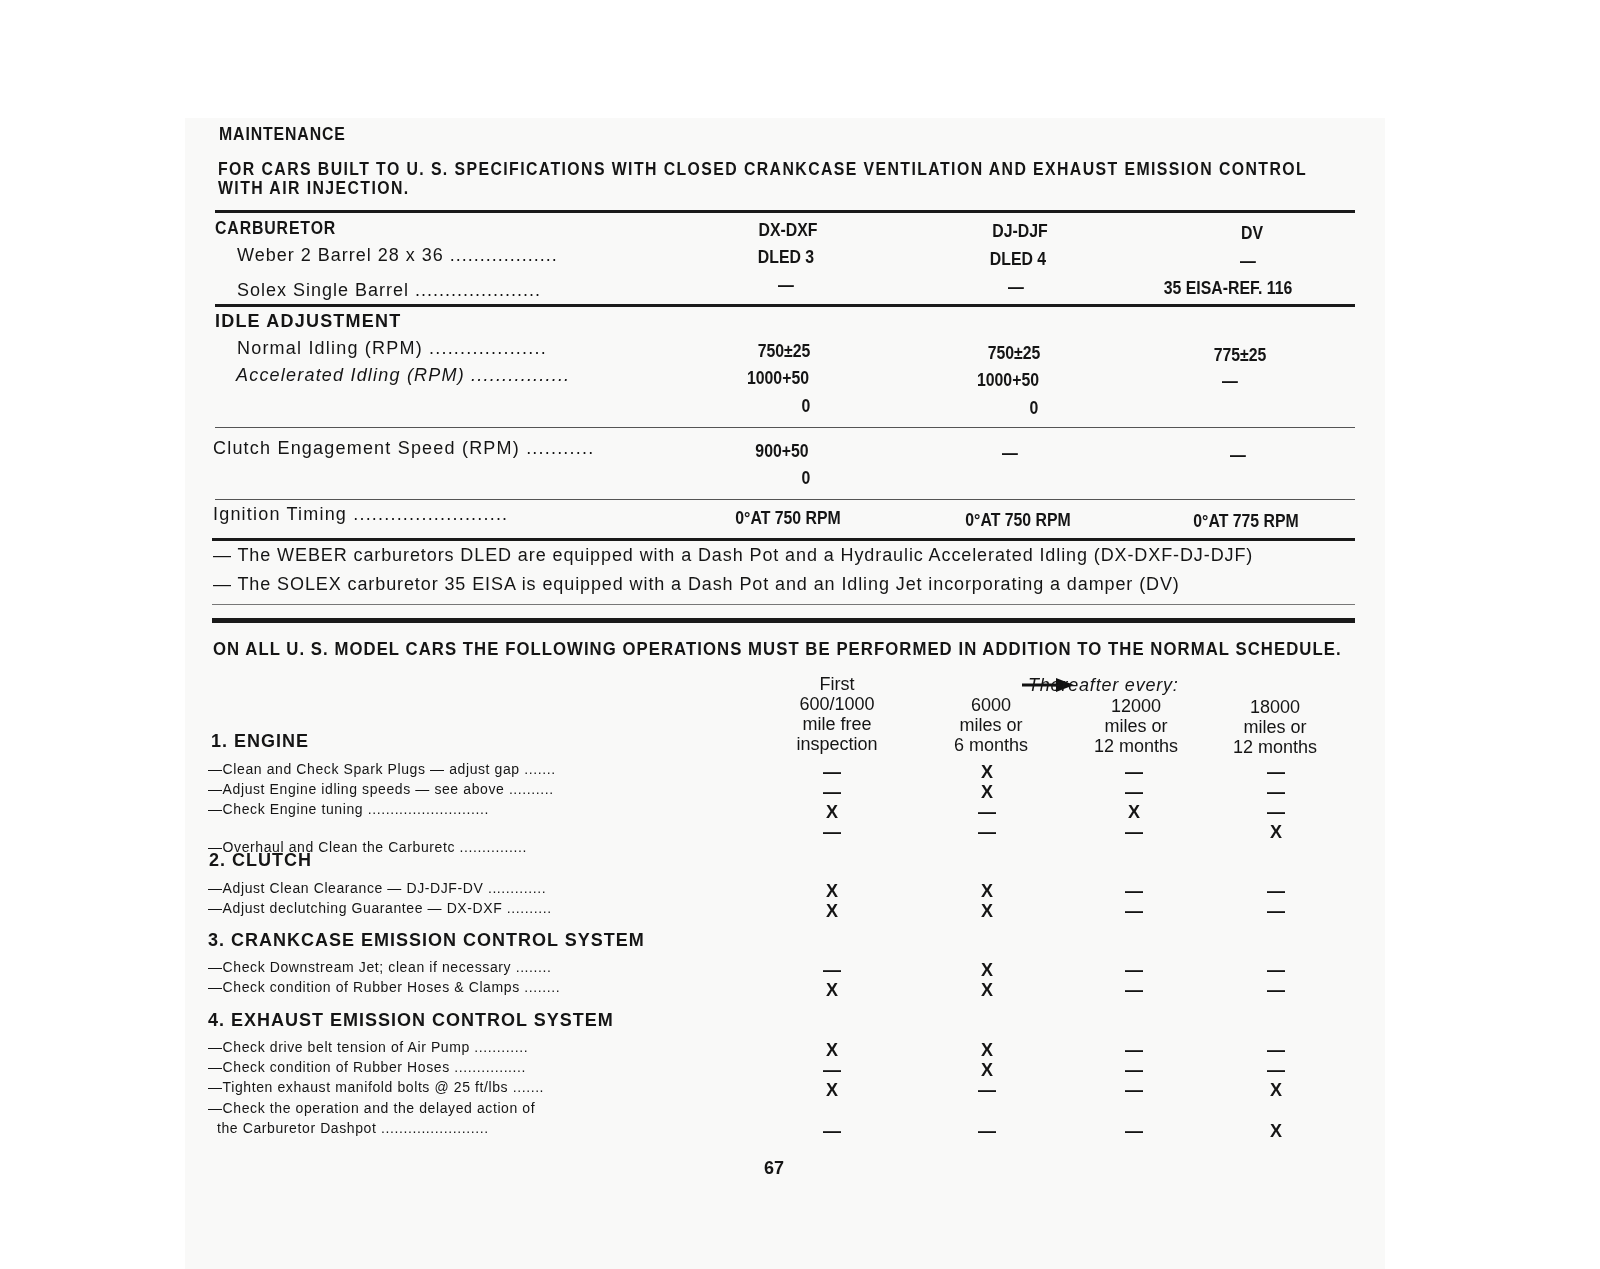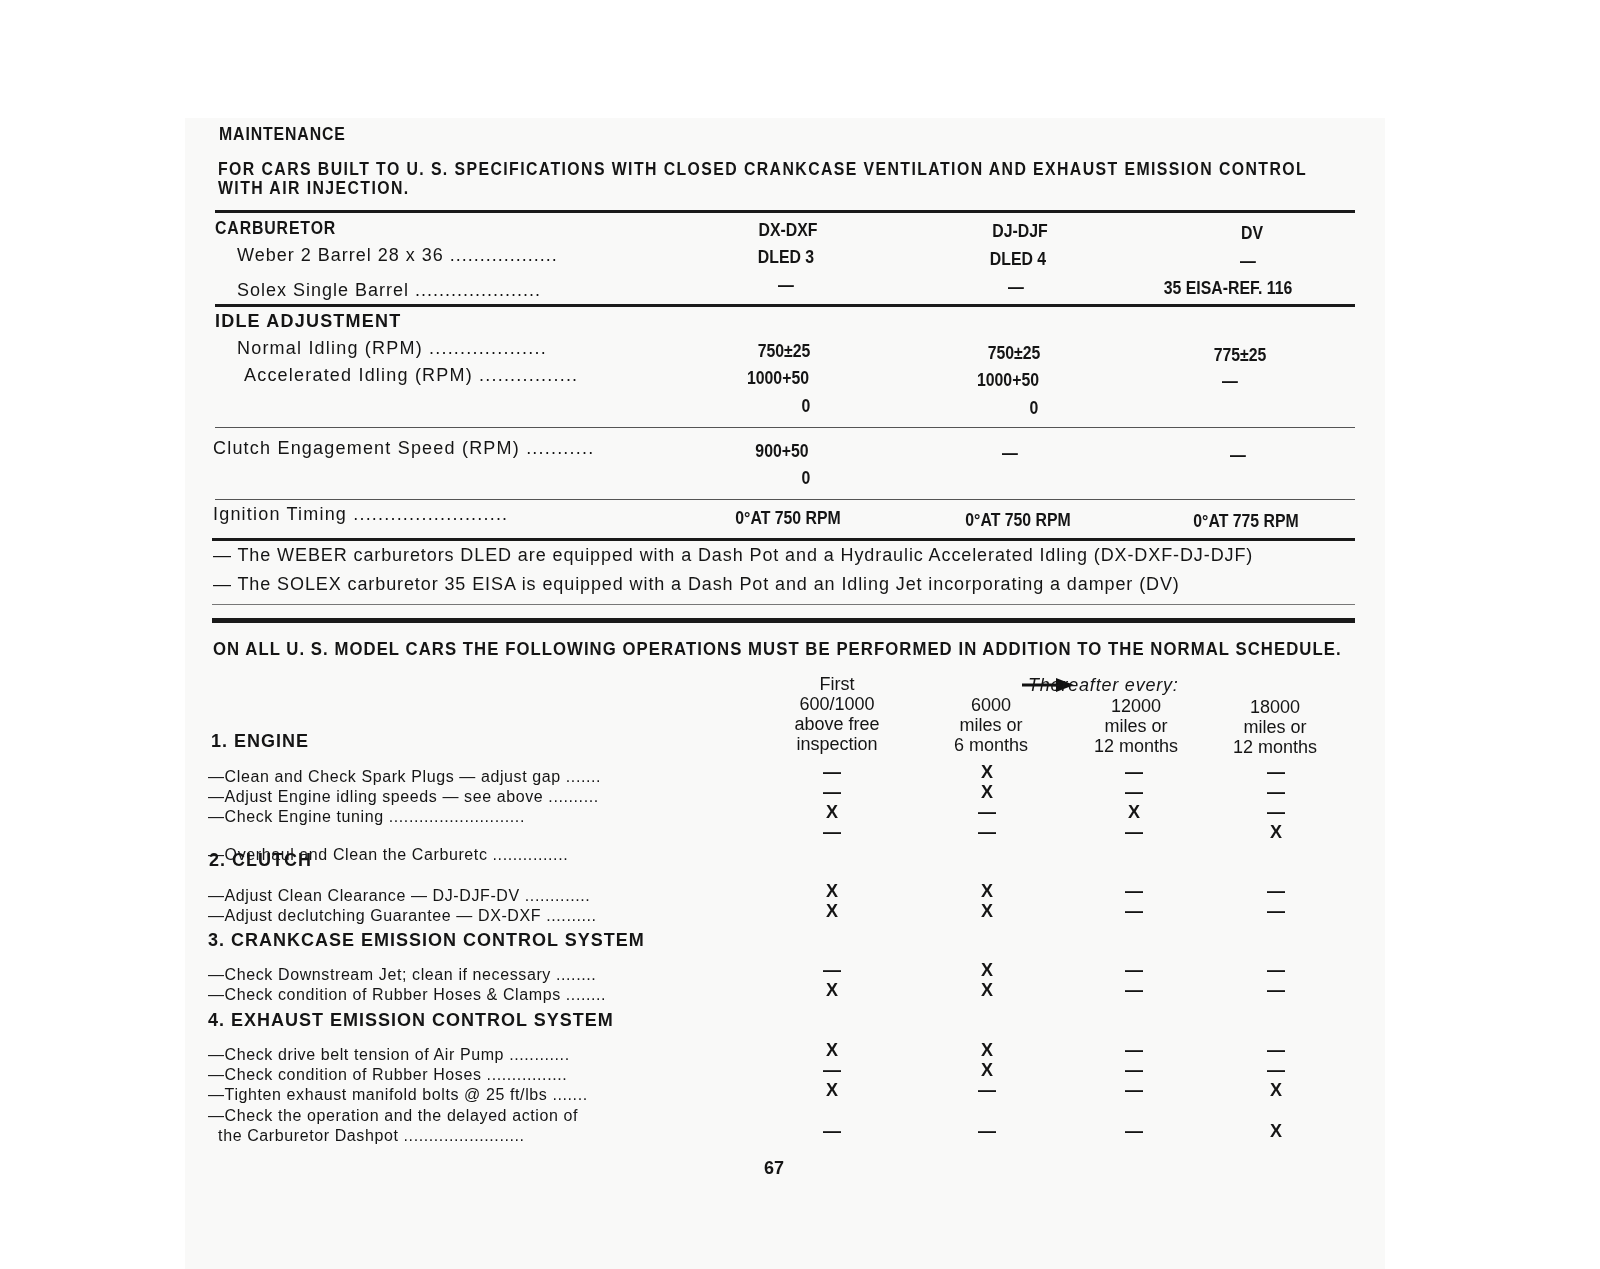--- a/index.html
+++ b/index.html
@@ -15,21 +15,21 @@
   }
   .abs { position: absolute; white-space: nowrap; }
   .narrow { transform: scaleX(0.88); transform-origin: left top; }
   .b { font-weight: bold; }
   .t18 { font-size: 18px; }
   .t19 { font-size: 19px; }
   .rule { position: absolute; background: #1a1a1a; }
   .colval { position: absolute; width: 200px; text-align: center; font-weight: bold; font-size: 18px; white-space: nowrap; }
   .sched-head { position: absolute; width: 150px; text-align: center; font-size: 18px; line-height: 20px; }
   .mark { position: absolute; width: 60px; text-align: center; font-weight: bold; font-size: 18px; line-height: 20px; }
-  .row-label { position: absolute; font-size: 16px; line-height: 20px; white-space: nowrap; letter-spacing: 0.6px; margin-top: 8px; }
+  .row-label { position: absolute; font-size: 14px; line-height: 20px; white-space: nowrap; letter-spacing: 0.6px; }
 </style>
 </head>
 <body>
 
 <div class="page"></div>
 
 <div class="abs b t18 narrow" style="left:219px;top:124px;letter-spacing:1px;">MAINTENANCE</div>
 <div class="abs b t18 narrow" style="left:218px;top:159px;letter-spacing:1.6px;">FOR CARS BUILT TO U. S. SPECIFICATIONS WITH CLOSED CRANKCASE VENTILATION AND EXHAUST EMISSION CONTROL</div>
 <div class="abs b t18 narrow" style="left:218px;top:178px;letter-spacing:1.6px;">WITH AIR INJECTION.</div>
 
@@ -51,21 +51,21 @@
 <div class="colval narrow" style="left:1140px;top:278px;">35 EISA-REF. 116</div>
 
 <div class="rule" style="left:215px;top:304px;width:1140px;height:3px;"></div>
 
 <div class="abs b t18" style="left:215px;top:311px;letter-spacing:1.2px;">IDLE ADJUSTMENT</div>
 <div class="abs t18" style="left:237px;top:338px;letter-spacing:1.2px;">Normal Idling (RPM) ...................</div>
 <div class="colval narrow" style="left:696px;top:341px;">750±25</div>
 <div class="colval narrow" style="left:926px;top:343px;">750±25</div>
 <div class="colval narrow" style="left:1152px;top:345px;">775±25</div>
 
-<div class="abs t18" style="left:244px;top:365px;letter-spacing:1.2px;">Accelerated Idling (RPM) ................</div>
+<div class="abs t18" style="left:236px;top:365px;letter-spacing:1.2px;font-style:italic;">Accelerated Idling (RPM) ................</div>
 <div class="colval narrow" style="left:690px;top:368px;">1000+50</div>
 <div class="colval narrow" style="left:920px;top:370px;">1000+50</div>
 <div class="colval narrow" style="left:1142px;top:371px;">—</div>
 
 <div class="colval narrow" style="left:718px;top:396px;">0</div>
 <div class="colval narrow" style="left:946px;top:398px;">0</div>
 
 <div class="rule" style="left:215px;top:427px;width:1140px;height:1px;background:#555;"></div>
 
 <div class="abs t18" style="left:213px;top:438px;letter-spacing:1.2px;">Clutch Engagement Speed (RPM) ...........</div>
@@ -87,21 +87,21 @@
 <div class="abs t18" style="left:213px;top:574px;letter-spacing:0.9px;">— The SOLEX carburetor 35 EISA is equipped with a Dash Pot and an Idling Jet incorporating a damper (DV)</div>
 
 <div class="rule" style="left:212px;top:604px;width:1143px;height:1px;background:#777;"></div>
 <div class="rule" style="left:212px;top:618px;width:1143px;height:5px;"></div>
 
 <div class="abs b t19 narrow" style="left:213px;top:638px;letter-spacing:1.2px;">ON ALL U. S. MODEL CARS THE FOLLOWING OPERATIONS MUST BE PERFORMED IN ADDITION TO THE NORMAL SCHEDULE.</div>
 
 <div class="sched-head" style="left:762px;top:674px;">
   <div>First</div>
   <div>600/1000</div>
-  <div>above free</div>
+  <div>mile free</div>
   <div>inspection</div>
 </div>
 <div class="abs" style="left:1022px;top:677px;">
   <svg width="52" height="16" viewBox="0 0 52 16">
       <line x1="0" y1="8" x2="38" y2="8" stroke="#111" stroke-width="3"></line>
       <polygon points="34,1 52,8 34,15" fill="#111"></polygon>
     </svg>
 </div>
 <div class="abs t18" style="left:1028px;top:675px;letter-spacing:0.8px;font-style:italic;">Thereafter every:</div>
 <div class="sched-head" style="left:916px;top:695px;">

